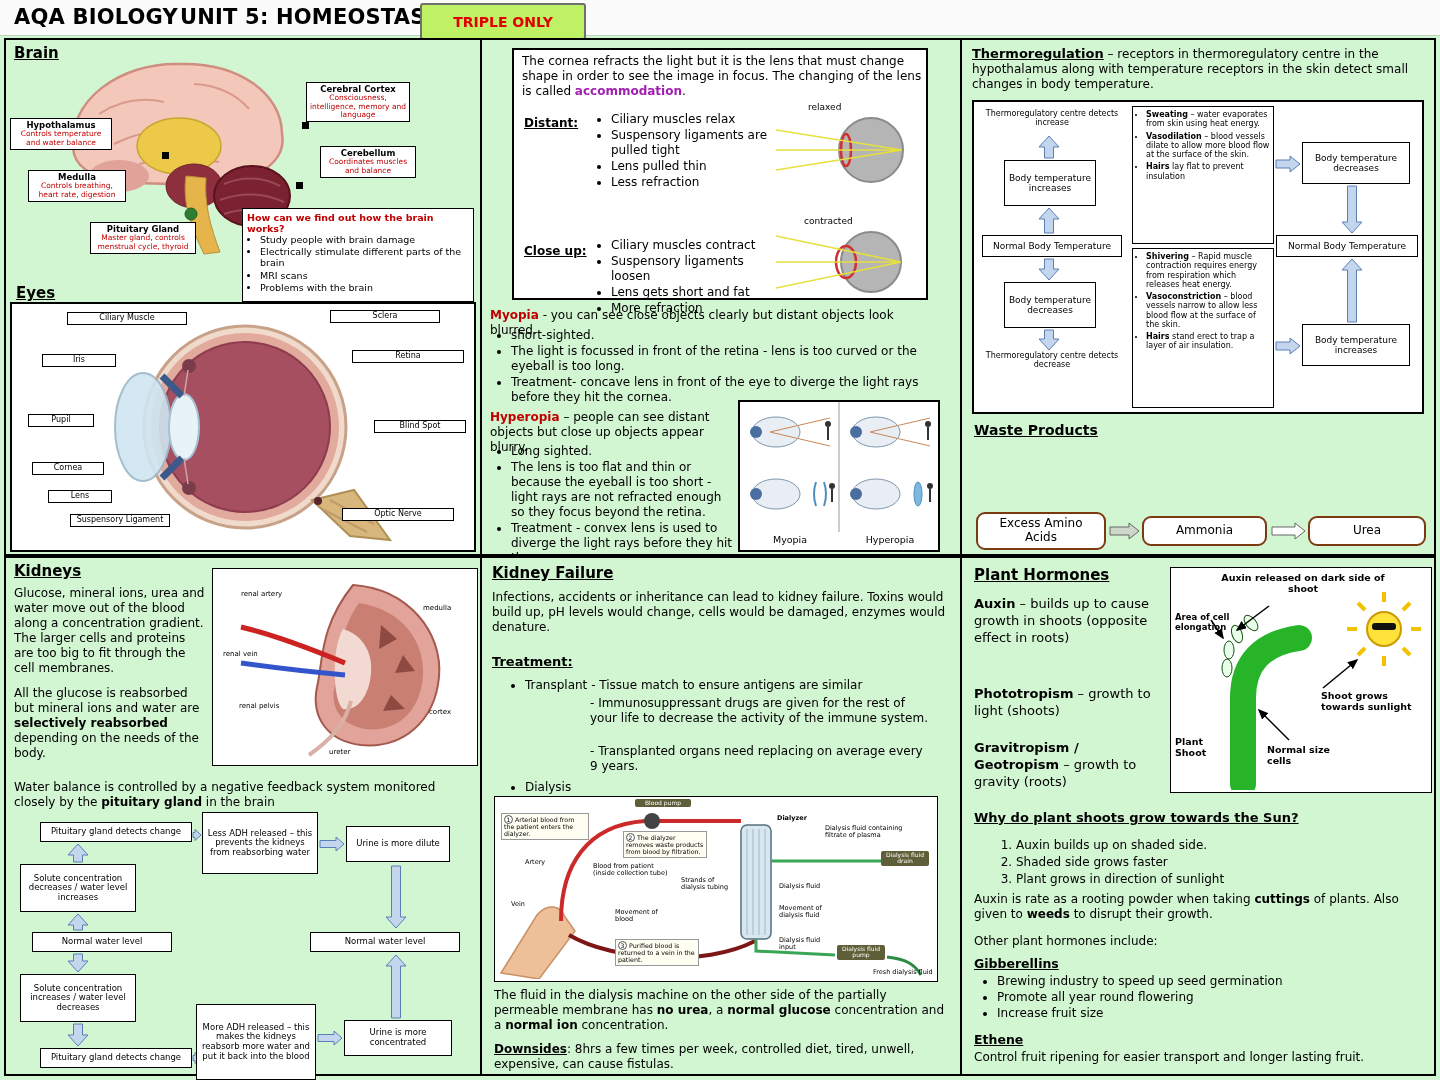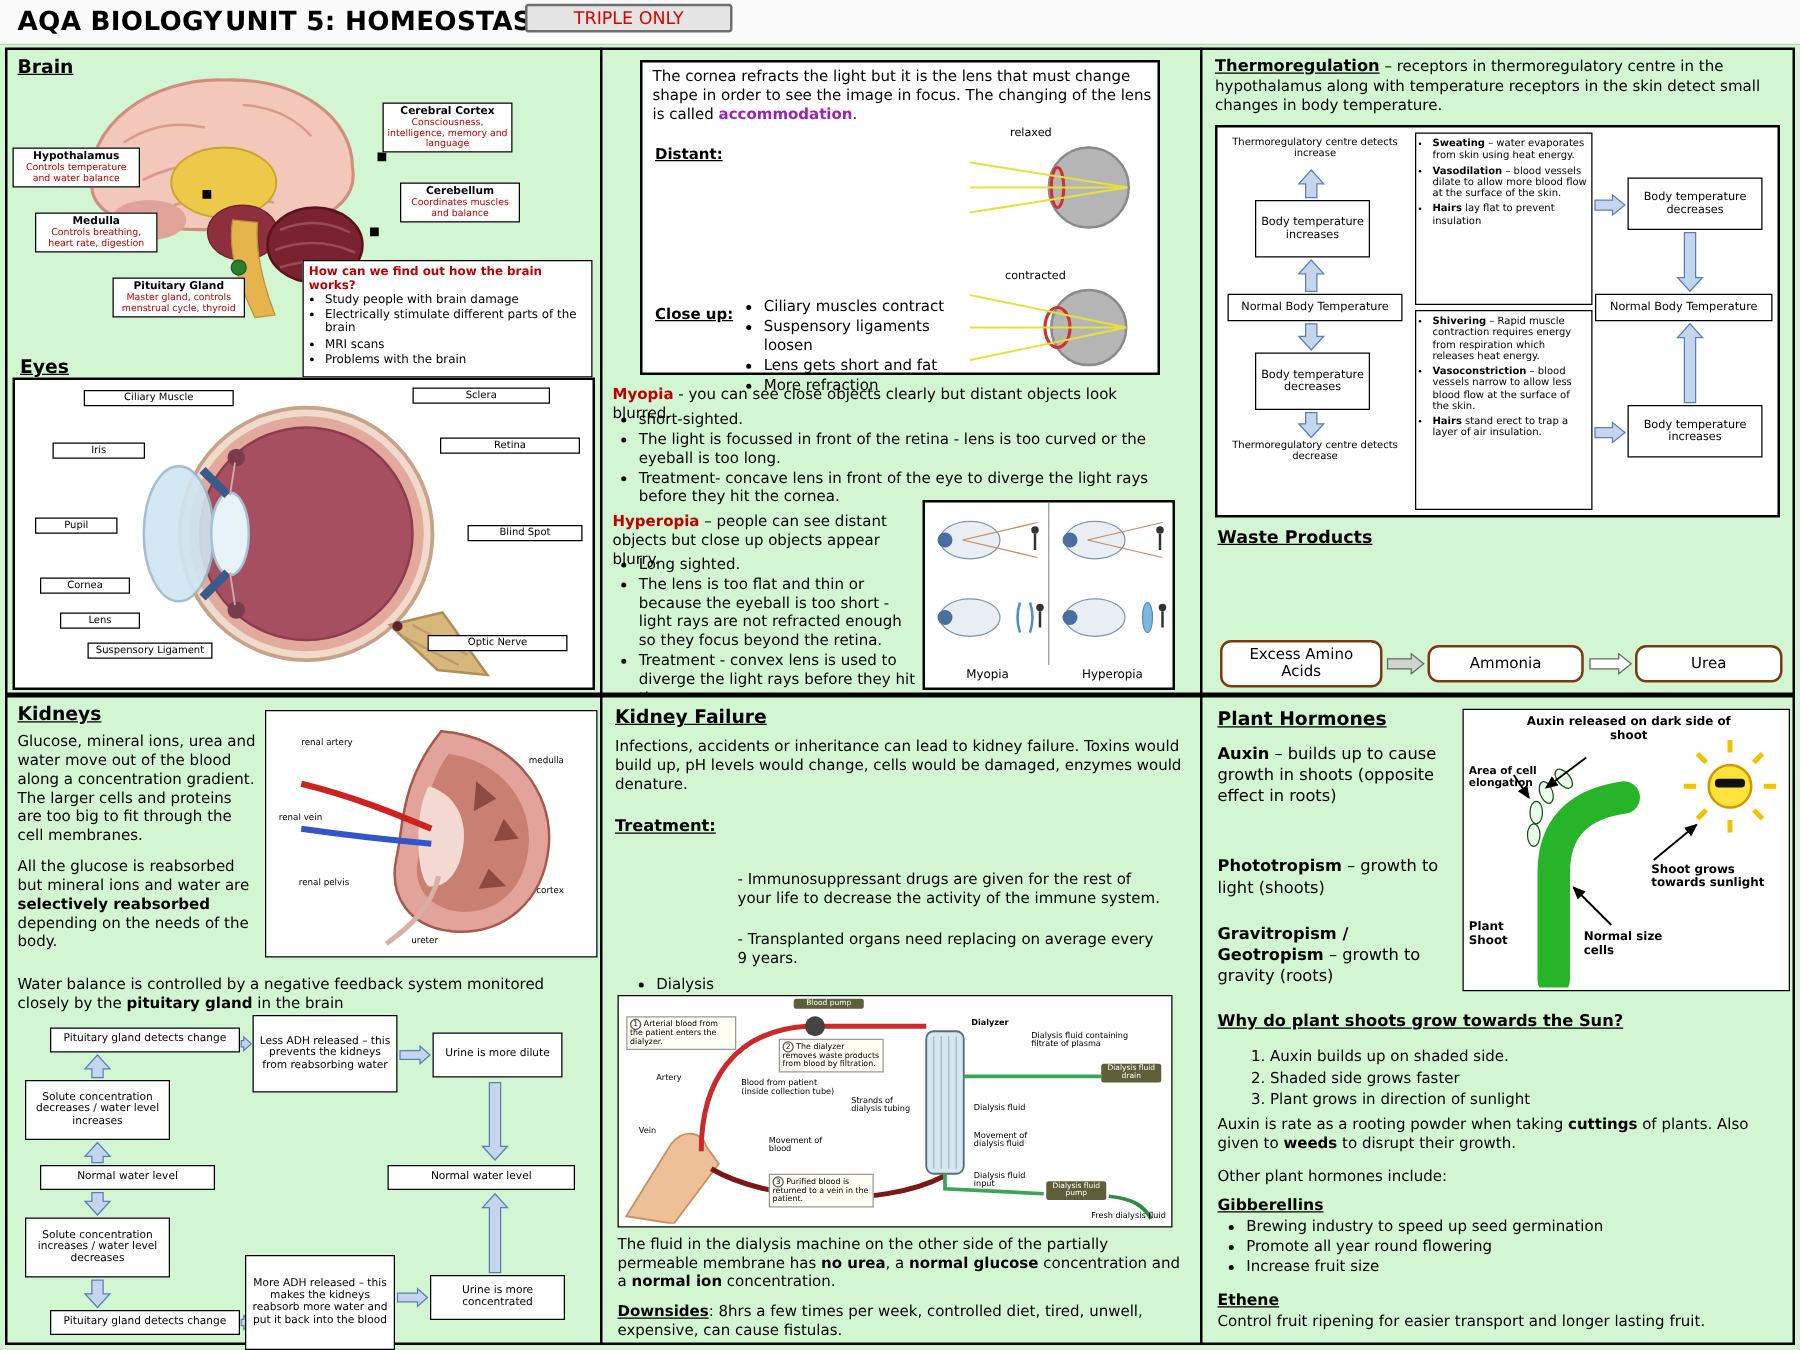--- a/index.html
+++ b/index.html
@@ -1,21 +1,21 @@
 <!DOCTYPE html>
 <html><head>
 <meta charset="utf-8">
 <style>
   *{box-sizing:border-box;margin:0;padding:0}
   html,body{width:1440px;height:1080px}
   body{font-family:"DejaVu Sans",sans-serif;color:#000;background:#d2f5d2;position:relative;overflow:hidden}
   .abs{position:absolute}
   .hdr{position:absolute;left:0;top:0;width:1440px;height:36px;background:#fbfbfb;border-bottom:1px solid #b7d8b7}
   .hdr-t{position:absolute;top:5px;font-size:21px;font-weight:bold;letter-spacing:.2px}
-  .badge{position:absolute;left:420px;top:3px;width:166px;height:23px;background:#e5e5e5;border:2px solid #6f6f6f;border-radius:3px;color:#e00000;font-weight:normal;font-size:14px;display:flex;align-items:center;justify-content:center}
+  .badge{position:absolute;left:420px;top:3px;width:166px;height:37px;background:#bef264;border:2px solid #6f6f6f;border-radius:3px;color:#e00000;font-weight:bold;font-size:14px;display:flex;align-items:center;justify-content:center}
   .panel{position:absolute;border:2px solid #000;background:#d2f5d2}
   .wb{position:absolute;background:#fff;border:2px solid #000}
   .h1{font-size:15px;font-weight:bold;text-decoration:underline}
   .txt{font-size:12px;line-height:1.25}
   .lbl{position:absolute;background:#fff;border:1px solid #000;font-size:8px;line-height:1.1;text-align:center;padding:1px 3px}
   .blk{position:absolute;background:#fff;border:1px solid #000;font-size:8px;line-height:1.1;text-align:center;padding:2px}
   .blk .nm{font-weight:bold;font-size:8.5px}
   .blk .ds{color:#c00000;font-size:7.5px}
   .fb{position:absolute;background:#fff;border:1.3px solid #000;font-size:9px;line-height:1.12;text-align:center;display:flex;align-items:center;justify-content:center;padding:2px}
   .fbn{position:absolute;font-size:8px;line-height:1.1;text-align:center}
@@ -125,20 +125,27 @@
   </div>
 </section>
 
 <section class="panel" style="left:480px;top:38px;width:482px;height:518px">
 
   <div class="wb" style="left:30px;top:8px;width:416px;height:252px">
     <p class="txt abs" style="left:8px;top:4px;width:400px">
       <span>The cornea refracts the light but it is the lens that must change shape in order to see the image in focus.  The changing of the lens is called </span><span class="pur">accommodation</span><span>.</span>
     </p>
     <div class="txt b u abs" style="left:10px;top:66px">Distant:</div>
+    <ul class="bl txt abs" style="left:82px;top:62px;width:180px">
+
+    <li>Ciliary muscles relax</li>
+        <li>Suspensory ligaments are pulled tight</li>
+        <li>Lens pulled thin</li>
+        <li>Less refraction</li>
+      </ul>
     <div class="abs" style="left:294px;top:52px;font-size:9px">relaxed</div>
     <svg class="abs" style="left:262px;top:62px" width="146" height="76" viewBox="0 0 146 76">
       <circle cx="95" cy="38" r="32" fill="#b5b5b5" stroke="#8a8a8a" stroke-width="2"></circle>
       <ellipse cx="70" cy="38" rx="5" ry="16" fill="none" stroke="#d03030" stroke-width="2.5"></ellipse>
       <path d="M0,18 L126,38 M0,38 L126,38 M0,58 L126,38" stroke="#e6e03c" stroke-width="1.6" fill="none"></path>
     </svg>
     <div class="txt b u abs" style="left:10px;top:194px">Close up:</div>
     <ul class="bl txt abs" style="left:82px;top:188px;width:180px">
 
     <li>Ciliary muscles contract</li>
@@ -316,20 +323,23 @@
   <div class="fb" style="left:14px;top:416px;width:116px;height:48px;font-size:8.5px">Solute concentration increases / water level decreases</div>
   <div class="fb" style="left:190px;top:446px;width:120px;height:76px;font-size:8.5px">More ADH released – this makes the kidneys reabsorb more water and put it back into the blood</div>
   <div class="fb" style="left:338px;top:462px;width:108px;height:36px;font-size:8.5px">Urine is more concentrated</div>
   <div class="fb" style="left:34px;top:490px;width:152px;height:20px;font-size:8.5px">Pituitary gland detects change</div>
 </section>
 
 <section class="panel" style="left:480px;top:556px;width:482px;height:520px">
   <div class="h1 abs" style="left:10px;top:6px">Kidney Failure</div>
   <p class="txt abs" style="left:10px;top:32px;width:456px">Infections, accidents or inheritance can lead to kidney failure. Toxins would build up, pH levels would change, cells would be damaged, enzymes would denature.</p>
   <div class="txt b u abs" style="left:10px;top:96px;font-size:13px">Treatment:</div>
+  <ul class="bl txt abs" style="left:28px;top:120px;width:440px">
+    <li>Transplant - Tissue match to ensure antigens are similar</li>
+  </ul>
   <div class="txt abs" style="left:108px;top:138px;width:340px">- Immunosuppressant drugs are given for the rest of your life to decrease the activity of the immune system.</div>
   <div class="txt abs" style="left:108px;top:186px;width:340px">- Transplanted organs need replacing on average every 9 years.</div>
   <ul class="bl txt abs" style="left:28px;top:222px;width:200px">
     <li>Dialysis</li>
   </ul>
 
   <div class="wb" style="left:12px;top:238px;width:444px;height:186px;border-width:1.5px">
     <svg class="abs" style="left:0;top:0" width="440" height="182" viewBox="0 0 440 182">
       <path d="M6,176 L42,118 C52,106 66,108 70,120 L80,134 L44,182 Z" fill="#eec09a" stroke="#c89064" stroke-width="1.5"></path>
       <path d="M66,124 C66,68 92,28 150,24 L246,24" stroke="#cc2a2a" stroke-width="4" fill="none"></path>

